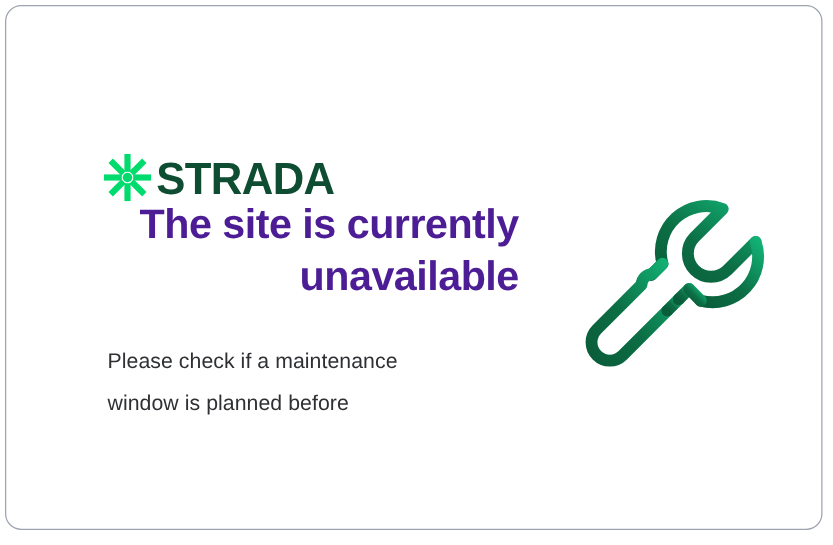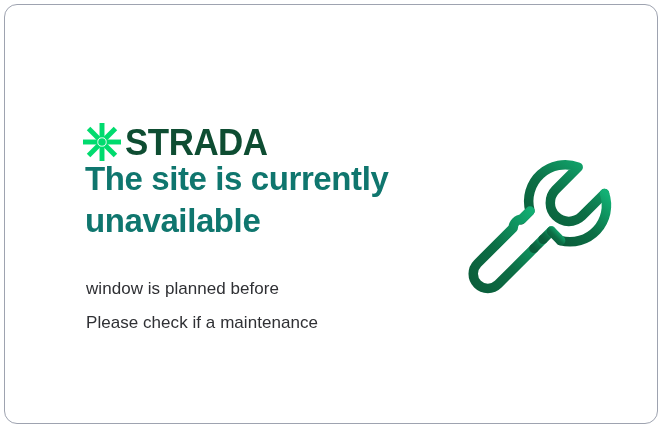--- a/index.html
+++ b/index.html
@@ -67,22 +67,23 @@
   
   .headline {
     position: absolute;
     left: 80px;
     top: 153px;
     width: 330px;
     font-size: 33px;
     font-weight: 600;
     line-height: 1.26;
     letter-spacing: -0.4px;
-    color: #0f766e;
+    color: #4c1d95;
     margin: 0;
+    text-align: right;
   }
 
   
   .body-copy {
     position: absolute;
     left: 81px;
     top: 267px;
     width: 320px;
     font-size: 17px;
     font-weight: 400;
@@ -136,22 +137,22 @@
             <circle cx="50" cy="50" r="10"></circle>
           </g>
         </svg>
       </span>
       <span class="brand-word">STRADA</span>
     </div>
 
     <h1 class="headline">The site is currently unavailable</h1>
 
     <p class="body-copy">
+      <span class="line">Please check if a maintenance</span>
       <span class="line">window is planned before</span>
-      <span class="line">Please check if a maintenance</span>
     </p>
 
     <div class="wrench">
       <svg viewBox="0 0 162 165" xmlns="http://www.w3.org/2000/svg" aria-hidden="true">
         <defs>
           <linearGradient id="wrenchGrad" x1="0" y1="1" x2="1" y2="0">
             <stop offset="0%" stop-color="#0a5d3a"></stop>
             <stop offset="45%" stop-color="#0c6e45"></stop>
             <stop offset="100%" stop-color="#12b074"></stop>
           </linearGradient>

